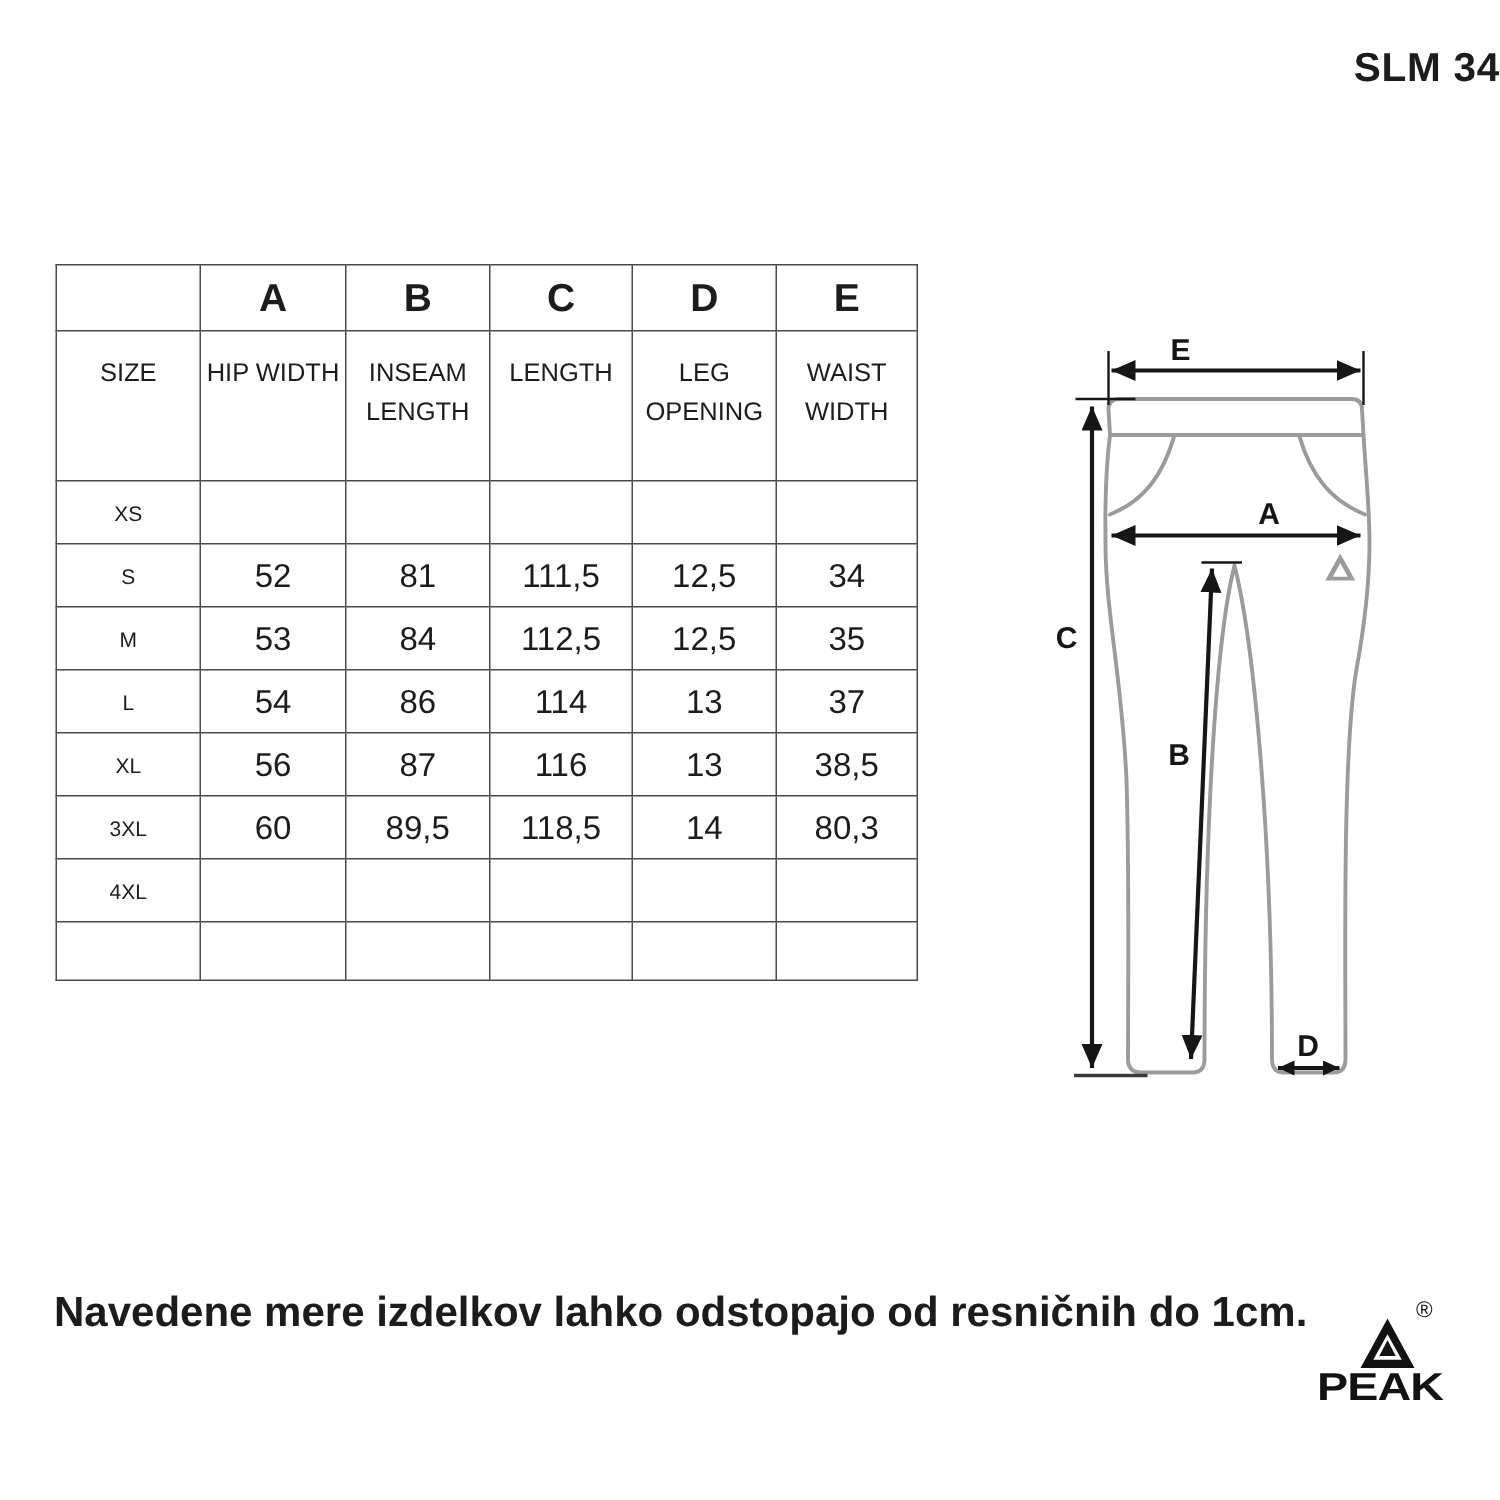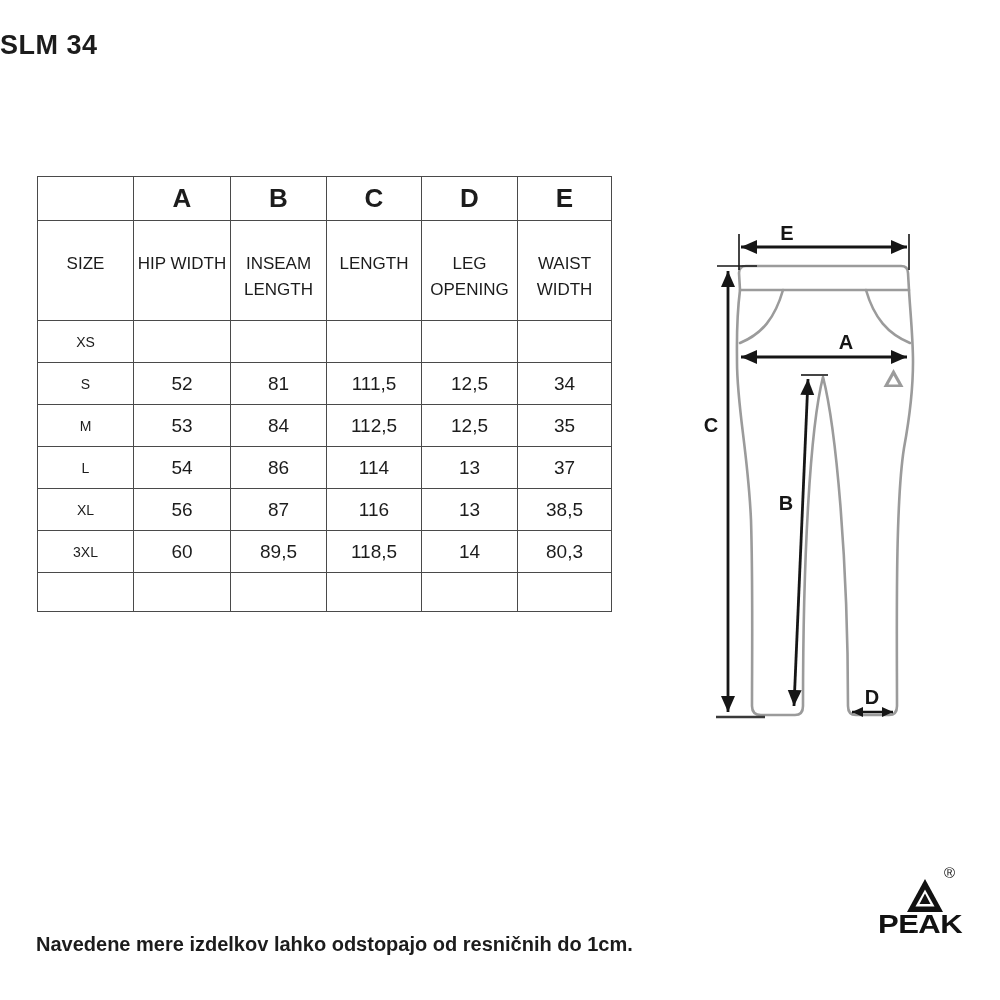--- a/index.html
+++ b/index.html
@@ -1,41 +1,41 @@
 <!DOCTYPE html>
 <html><head>
 <meta charset="utf-8">
 <style>
   html,body{margin:0;padding:0;}
   body{
     width:1000px;height:1000px;background:#ffffff;position:relative;overflow:hidden;
     font-family:"Liberation Sans",sans-serif;color:#1c1c1c;
   }
   .page-title{
-    position:absolute;top:30px;left:0;right:0;text-align:left;
+    position:absolute;top:30px;left:0;right:0;text-align:right;
     font-size:27px;font-weight:700;letter-spacing:.5px;margin:0;
   }
   table.size-table{
     position:absolute;left:37px;top:176px;width:574px;
     border-collapse:collapse;table-layout:fixed;
   }
   table.size-table td{
     border:1px solid #4a4a4a;text-align:center;vertical-align:middle;
     padding:0;overflow:hidden;
   }
   tr.r-head{height:44px;}
   tr.r-head td{font-size:26px;font-weight:700;}
   tr.r-labels{height:100px;}
-  tr.r-labels td{vertical-align:top;padding-top:30px;font-size:17px;line-height:1.55;}
+  tr.r-labels td{vertical-align:top;padding-top:15px;font-size:17px;line-height:1.55;}
   tr.r-data{height:42px;}
-  tr.r-data td{font-size:19px;}
+  tr.r-data td{font-size:22px;}
   tr.r-data td.c-size{font-size:14px;}
   tr.r-last{height:39px;}
   .note{
-    position:absolute;left:36px;top:933px;font-size:20px;font-weight:700;
+    position:absolute;left:36px;top:859px;font-size:28px;font-weight:700;
   }
   .diagram-svg{position:absolute;left:680px;top:220px;}
   .brand-svg{position:absolute;left:876px;top:860px;}
 </style>
 </head>
 <body>
 
 <h1 class="page-title">SLM 34</h1>
 
 <table class="size-table">
@@ -105,20 +105,28 @@
       <td>38,5</td>
     </tr>
     <tr class="r-data">
       <td class="c-size">3XL</td>
       <td>60</td>
       <td>89,5</td>
       <td>118,5</td>
       <td>14</td>
       <td>80,3</td>
     </tr>
+    <tr class="r-data">
+      <td class="c-size">4XL</td>
+      <td></td>
+      <td></td>
+      <td></td>
+      <td></td>
+      <td></td>
+    </tr>
     <tr class="r-data r-last">
       <td class="c-size"></td>
       <td></td>
       <td></td>
       <td></td>
       <td></td>
       <td></td>
     </tr>
   </tbody>
 </table>

